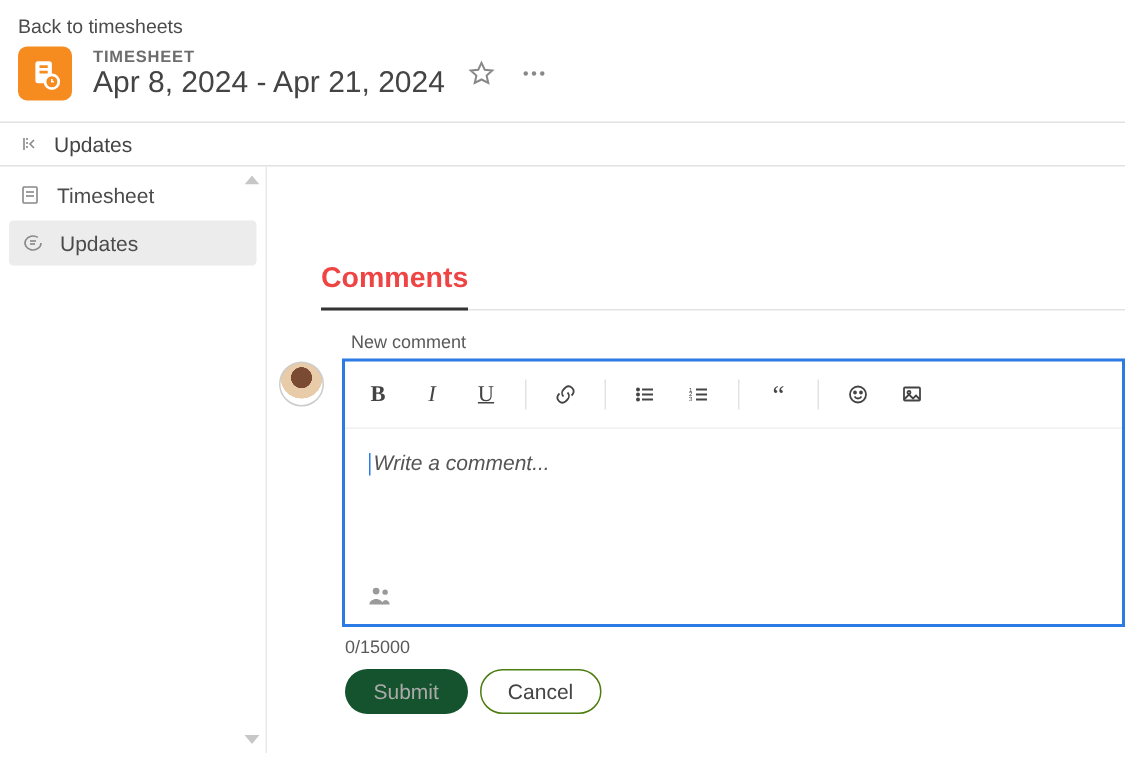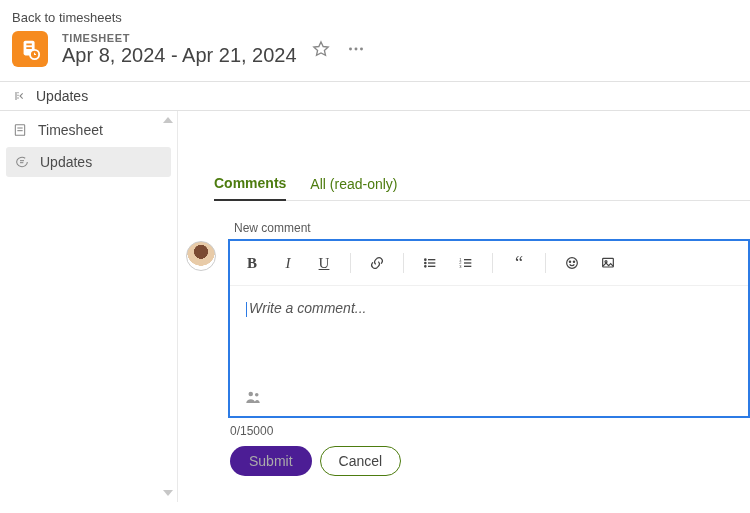--- a/index.html
+++ b/index.html
@@ -26,21 +26,21 @@
   .sidebar { width: 178px; border-right: 1px solid #e9e9e9; position: relative; padding-top: 4px; }
   .side-item { display: flex; align-items: center; gap: 10px; padding: 7px 12px; font-size: 14px; color: #4b4b4b; cursor: pointer; }
   .side-item.active { background: #ececec; border-radius: 3px; margin: 2px 6px; padding: 7px 8px; }
   .side-icon { width: 16px; height: 16px; color: #888; flex: 0 0 16px; }
   .side-chevron { position: absolute; right: 4px; display: flex; flex-direction: column; gap: 2px; color: #bbb; }
   .side-chevron.top { top: 6px; }
   .side-chevron.bottom { bottom: 6px; }
 
   .main { flex: 1; position: relative; }
   .tabs { position: absolute; top: 64px; left: 36px; display: flex; align-items: center; gap: 24px; border-bottom: 1px solid #e3e3e3; width: 600px; }
-  .tab { font-size: 14px; color: #4d7c0f; padding: 0 0 8px 0; cursor: pointer; }
+  .tab { font-size: 19px; color: #ef4444; padding: 0 0 8px 0; cursor: pointer; }
   .tab.active { font-weight: 600; border-bottom: 2px solid #333; margin-bottom: -1px; }
 
   
   .composer-block { position: absolute; top: 110px; left: 8px; right: 0; }
   .new-comment-label { font-size: 12px; color: #5a5a5a; margin-left: 48px; margin-bottom: 4px; }
   .composer-row { display: flex; align-items: flex-start; gap: 12px; }
   .avatar { width: 30px; height: 30px; border-radius: 50%; background: radial-gradient(circle at 50% 35%, #7a4a32 0 30%, #e8cba8 31% 60%, #fff 61% 100%); border: 1px solid #ccc; flex: 0 0 30px; margin-top: 2px; }
 
   .editor-box { border: 2px solid #2c7be5; width: 540px; background: #fff; }
   .toolbar { display: flex; align-items: center; padding: 8px 6px; gap: 4px; border-bottom: 1px solid #f0f0f0; }
@@ -52,21 +52,21 @@
   .tb-btn svg { width: 16px; height: 16px; }
   .editor-body { min-height: 92px; padding: 14px 16px; font-style: italic; color: #555; font-size: 14px; }
   .cursor-bar { display: inline-block; width: 1px; height: 15px; background: #2c7be5; vertical-align: middle; margin-right: 2px; }
   .tag-row { display: flex; align-items: center; gap: 10px; padding: 10px 14px; color: #9a9a9a; font-style: italic; font-size: 14px; }
   .tag-row svg { width: 18px; height: 18px; color: #9a9a9a; }
 
   .under-row { margin-left: 44px; margin-top: 6px; }
   .counter { font-size: 12px; color: #5a5a5a; }
   .action-row { display: flex; gap: 8px; margin-top: 8px; }
   .btn { border-radius: 16px; padding: 6px 18px; font-size: 14px; cursor: pointer; border: 1px solid transparent; }
-  .btn.submit { background: #4c1d95; color: #aaa; cursor: default; }
+  .btn.submit { background: #14532d; color: #aaa; cursor: default; }
   .btn.cancel { background: #fff; color: #444; border: 1px solid #4d7c0f; }
 </style>
 </head>
 <body>
 
 <div class="back-row">
   <span>Back to timesheets</span>
 </div>
 
 <div class="header-row">
@@ -147,23 +147,20 @@
         </svg>
     </span>
   </div>
 
   <div class="main">
 
     <div class="tabs">
       <div class="tab active">
         <span>Comments</span>
       </div>
-      <div class="tab">
-        <span>All (read-only)</span>
-      </div>
     </div>
 
     <div class="composer-block">
       <div class="new-comment-label">New comment</div>
 
       <div class="composer-row">
         <div class="avatar"></div>
 
         <div class="editor-box">
           <div class="toolbar">

